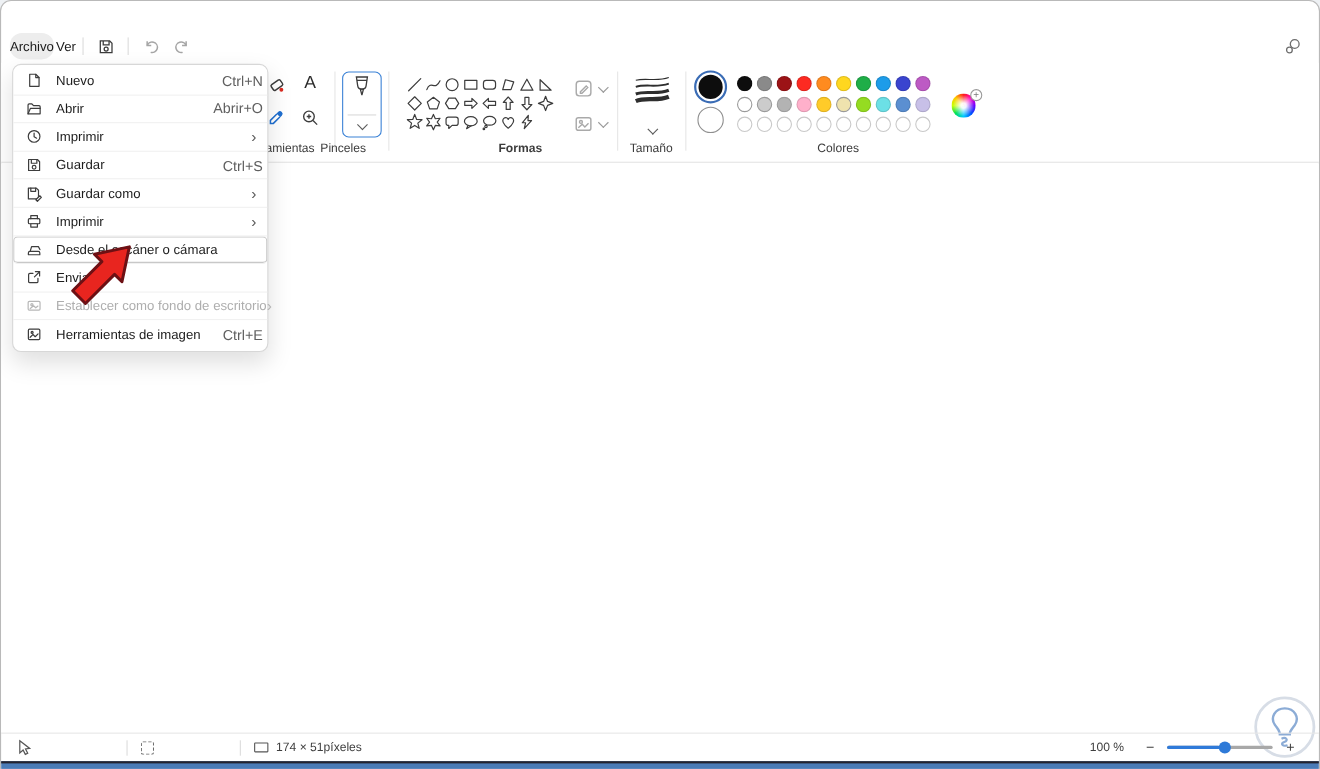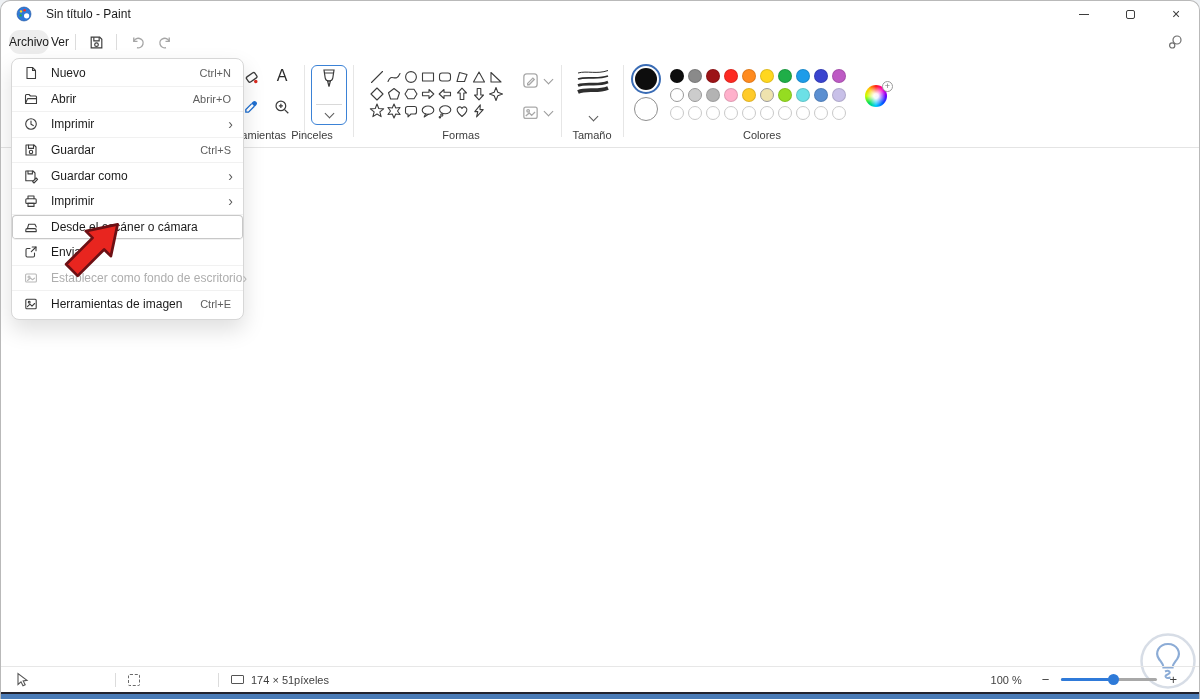--- a/index.html
+++ b/index.html
@@ -52,21 +52,21 @@
                  conic-gradient(#ff1a1a,#ff00c8,#6a00ff,#0050ff,#00c8ff,#00e05a,#c8ff00,#ffc800,#ff1a1a); }
   #wheel-plus { position:absolute; right:-2px; top:-2px; width:11px; height:11px; border-radius:50%; background:#fff; border:1px solid #9a9a9a;
      color:#7a7a7a; font-size:9px; line-height:9px; text-align:center; }
   
   #file-menu { position:absolute; left:10px; top:57px; width:233px; background:#fff; border:1px solid #d7d7d7; border-radius:8px;
      box-shadow:0 10px 22px rgba(0,0,0,.13); padding:2px 0; z-index:20; }
   .mi { height:25.6px; display:flex; align-items:center; border-bottom:1px solid #f1f1f1; }
   .mi:last-child { border-bottom:none; }
   .mi-ic { width:16px; height:16px; margin:0 12px 0 11px; flex:0 0 auto; }
   .mi-label { font-size:12px; color:#1c1c1c; white-space:nowrap; }
-  .mi-right { margin-left:auto; margin-right:12px; font-size:11px; color:#5f5f5f; }
+  .mi-right { margin-left:auto; margin-right:4px; font-size:13px; color:#5f5f5f; }
   .mi-right.chev { font-size:14px; color:#5a5a5a; line-height:1; margin-right:10px; }
   .mi.hovered { box-shadow: inset 0 0 0 1px #c8c8c8; border-radius:4px; }
   .mi.disabled .mi-label { color:#aeaeae; }
   .mi.disabled .mi-right { color:#b5b5b5; }
   .mi.disabled .mi-ic svg * { stroke:#b8b8b8 !important; }
   
   #canvas-area { position:absolute; left:0; top:148px; right:0; bottom:33px; background:#fff; }
   #statusbar { position:absolute; left:0; right:0; bottom:7px; height:26px; border-top:1px solid #e7e7e7;
      display:flex; align-items:center; font-size:11px; color:#3f3f3f; z-index:6; background:transparent; }
   .sb-sep { width:1px; height:14px; background:#dcdcdc; }
@@ -79,42 +79,20 @@
   #bottom-strip { position:absolute; left:0; right:0; bottom:0; height:7px; background:#4a7bb7; border-top:2px solid #23232f; }
   
   #red-arrow { position:absolute; left:52px; top:210px; z-index:30; }
   #watermark { position:absolute; left:1138px; top:631px; width:58px; height:58px; z-index:4; }
 </style>
 </head>
 <body>
 
 <div id="window">
 
-  <div id="titlebar">
-    <svg id="app-icon" viewBox="0 0 16 16">
-      <circle cx="8" cy="8" r="7" fill="#2f7ad9"></circle>
-      <circle cx="8" cy="8" r="7" fill="none" stroke="#1d4f9c" stroke-width="0.6"></circle>
-      <circle cx="10.6" cy="9.8" r="2.6" fill="#fff"></circle>
-      <circle cx="5" cy="5.4" r="1.2" fill="#ffd71f"></circle>
-      <circle cx="8.6" cy="4.2" r="1.2" fill="#fd2a22"></circle>
-      <circle cx="4.6" cy="9.4" r="1.2" fill="#1fae48"></circle>
-    </svg>
-    <span id="title-text">Sin título - Paint</span>
-    <div id="win-controls">
-      <div class="wc">
-          <div class="wc-min-bar"></div>
-        </div>
-      <div class="wc">
-          <div class="wc-max-box"></div>
-        </div>
-      <div class="wc">
-          <span class="wc-close-x">×</span>
-        </div>
-    </div>
-  </div>
 
   <div id="menubar">
     <div class="mtab active">Archivo</div>
     <div class="mtab">Ver</div>
     <div class="mb-sep"></div>
     <div class="mb-btn">
       <svg width="17" height="17" viewBox="0 0 16 16" fill="none" stroke="#3c3c3c" stroke-width="1.1">
         <path d="M3,3 H11 L13,5 V13 H3 Z"></path>
           <path d="M5.5,3 V6.4 H10.5 V3"></path>
           <circle cx="8" cy="10" r="1.7"></circle>
@@ -308,21 +286,21 @@
       <div class="chev-down"></div>
     </div>
     <div class="ghost-btn" style="left:520px; top:46px;">
       <svg width="19" height="19" viewBox="0 0 16 16" fill="none" stroke="#a9a9a9" stroke-width="1.1">
         <rect x="2.4" y="3.4" width="11.2" height="9.6" rx="1.6"></rect>
           <circle cx="6" cy="6.6" r="1.1"></circle>
           <path d="M4,11 L7,8.4 L9,10.4 L11.8,7.6"></path>
       </svg>
       <div class="chev-down"></div>
     </div>
-    <div class="rgroup-label" style="left:425px; width:70px;">Formas</div>
+    <div class="rgroup-label" style="left:437px; width:70px;font-weight:bold;">Formas</div>
     <div class="rsep" style="left:560px;"></div>
 
     <div style="position:absolute; left:574px; top:10px;">
       <svg width="36" height="28" viewBox="0 0 36 28" fill="none" stroke="#2e2e2e">
         <path d="M3,6 C12,3.5 22,7.5 33,3.5" stroke-width="1"></path>
         <path d="M3,12 C12,9 22,13 33,9" stroke-width="1.8"></path>
         <path d="M3,18.5 C12,15 22,19.5 33,15" stroke-width="2.8"></path>
         <path d="M3,25 C12,21 22,25.5 33,21" stroke-width="3.8"></path>
       </svg>
       <div class="chev-down dark" style="margin:14px auto 0;"></div>

